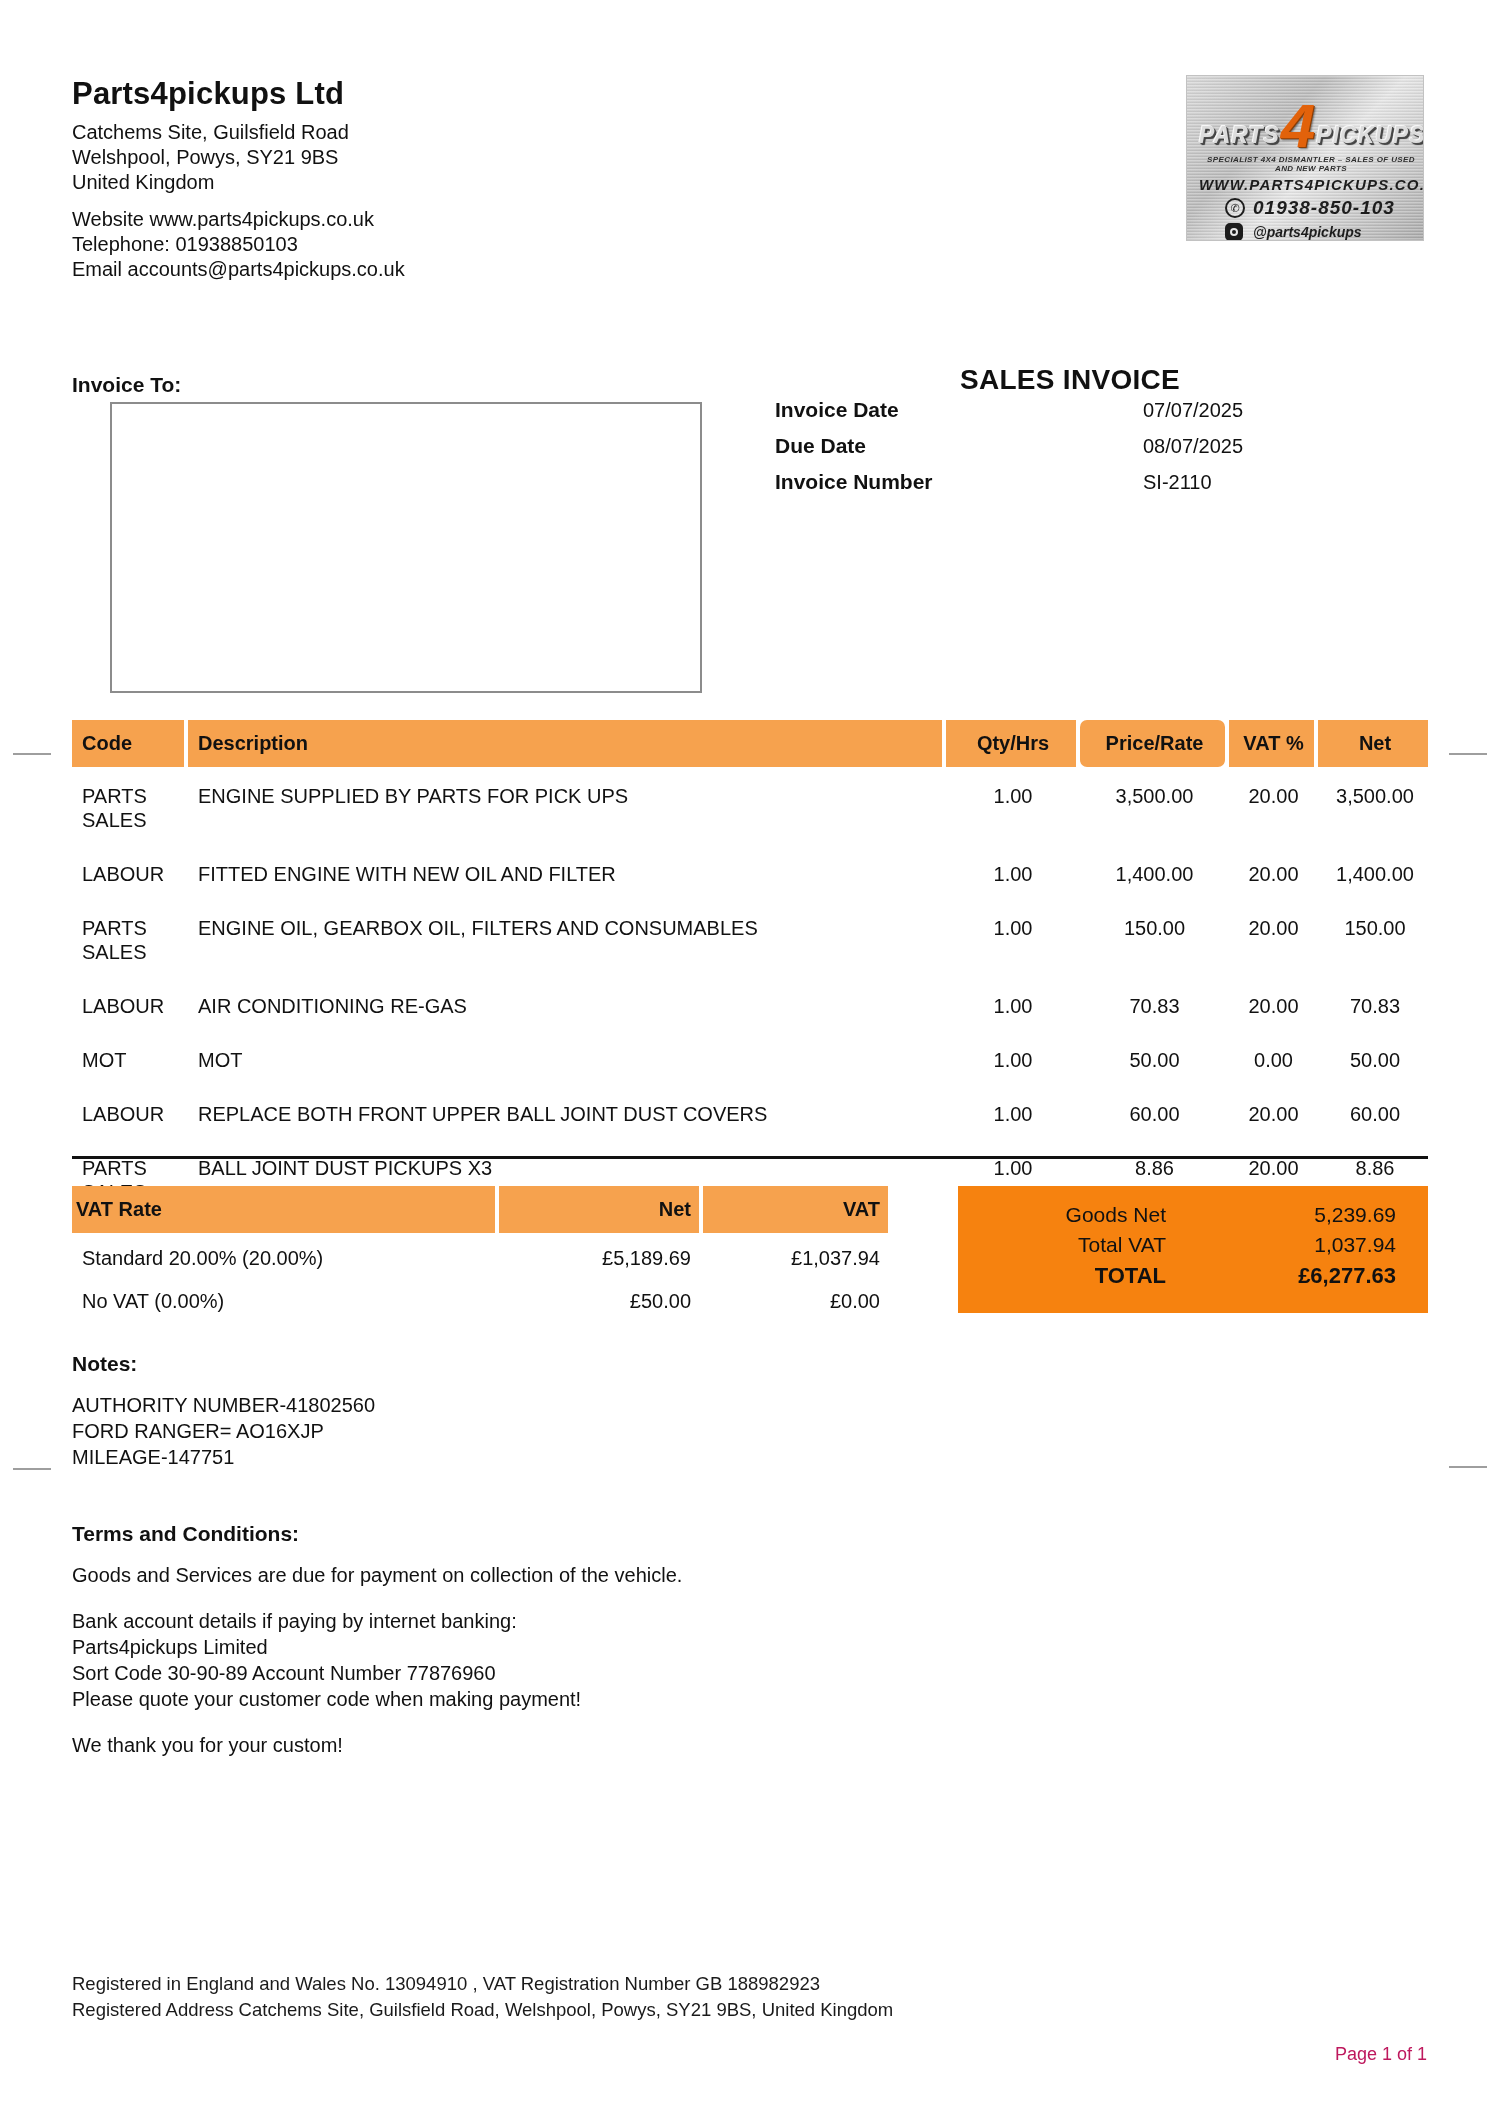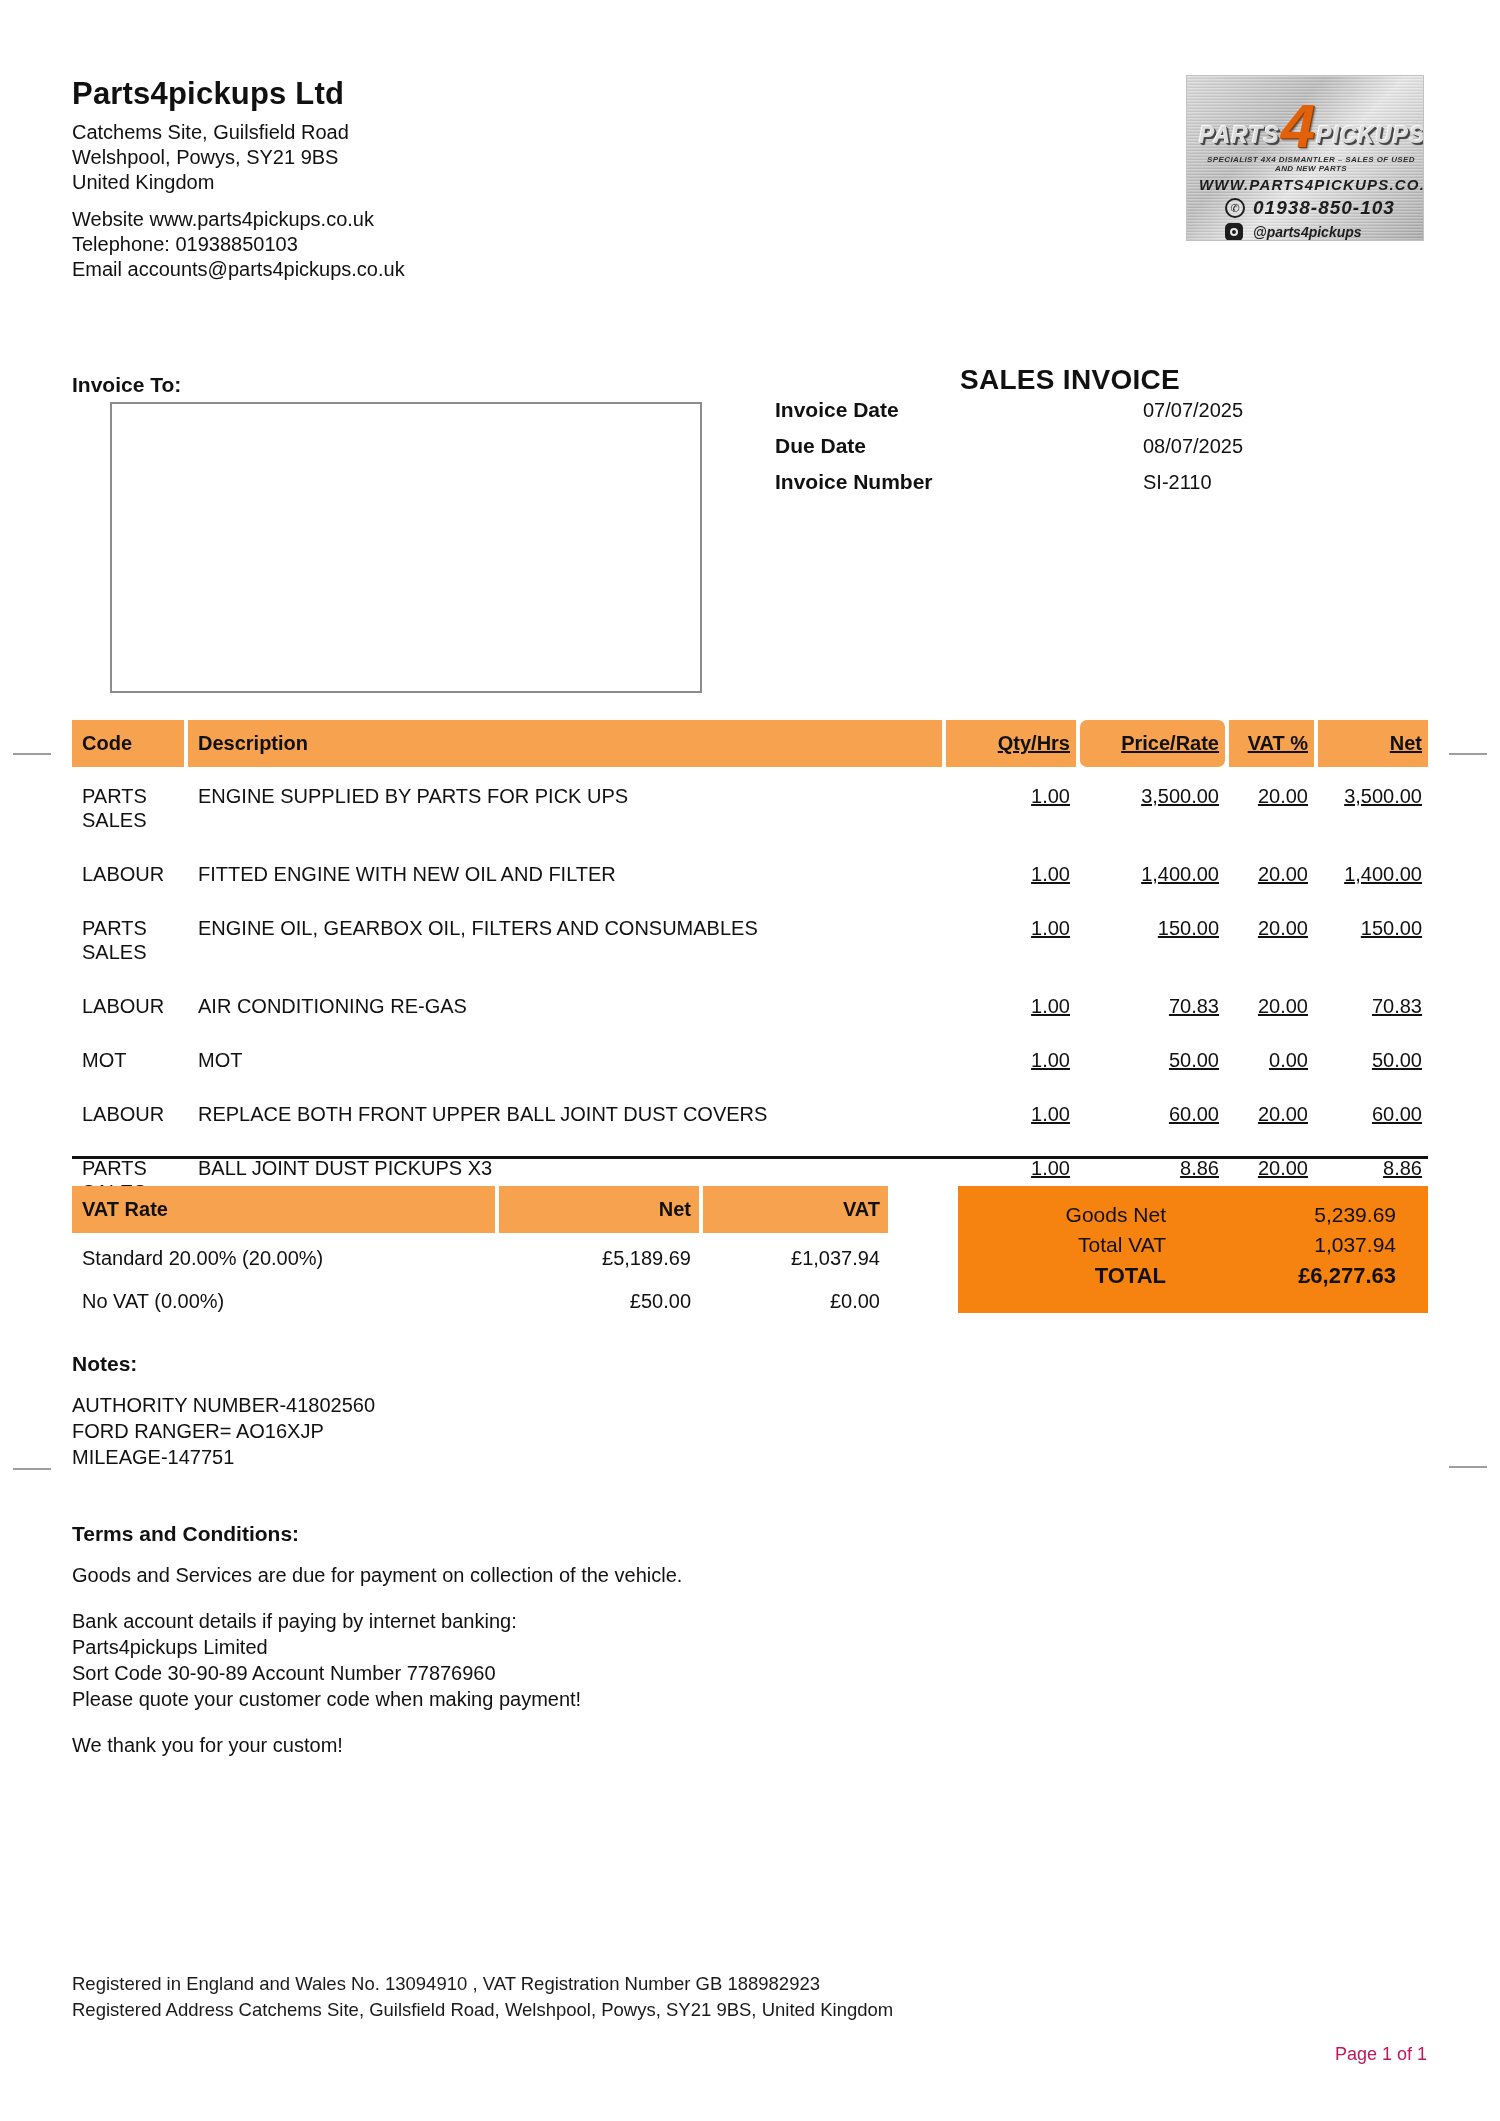--- a/index.html
+++ b/index.html
@@ -84,33 +84,33 @@
   .meta-label{ width:368px; font-size:21px; font-weight:bold; }
   .meta-value{ font-size:20px; }
 
   
   table{ border-collapse:separate; border-spacing:4px 0; }
   .items-table{ position:absolute; left:68px; top:720px; width:1364px; font-size:20px; }
   .items-table th{
     background:var(--orange-light); font-weight:bold; text-align:left;
     padding:12px 6px 12px 10px; font-size:20px;
   }
-  .items-table th.num, .items-table td.num{ text-align:right; padding-right:6px;text-decoration:underline; }
+  .items-table th.num, .items-table td.num{ text-align:center; padding-right:6px; }
   .items-table td{ vertical-align:top; padding:17px 6px 13px 10px; line-height:24px; }
   .col-code{ width:112px; } .col-qty{ width:130px; } .col-price{ width:145px;border-radius:7px; }
   .col-vat{ width:85px; } .col-net{ width:110px; }
 
   
   .divider{ position:absolute; left:72px; top:1156px; width:1356px; height:3px; background:#111; }
 
   
   .vat-table{ position:absolute; left:68px; top:1186px; width:824px; font-size:20px; }
   .vat-table th{
     background:var(--orange-light); font-weight:bold; text-align:left;
-    padding:12px 8px 12px 10px; font-size:20px;
+    padding:12px 8px 12px 4px; font-size:20px;
   }
   .vat-table th.num, .vat-table td.num{ text-align:right; padding-right:8px; }
   .vat-table td{ padding:14px 8px 6px 10px; }
   .col-rnet{ width:200px; } .col-rvat{ width:185px; }
 
   
   .totals-box{
     position:absolute; left:958px; top:1186px; width:470px; height:127px;
     background:var(--orange-dark); padding:17px 32px 0 0;
   }

